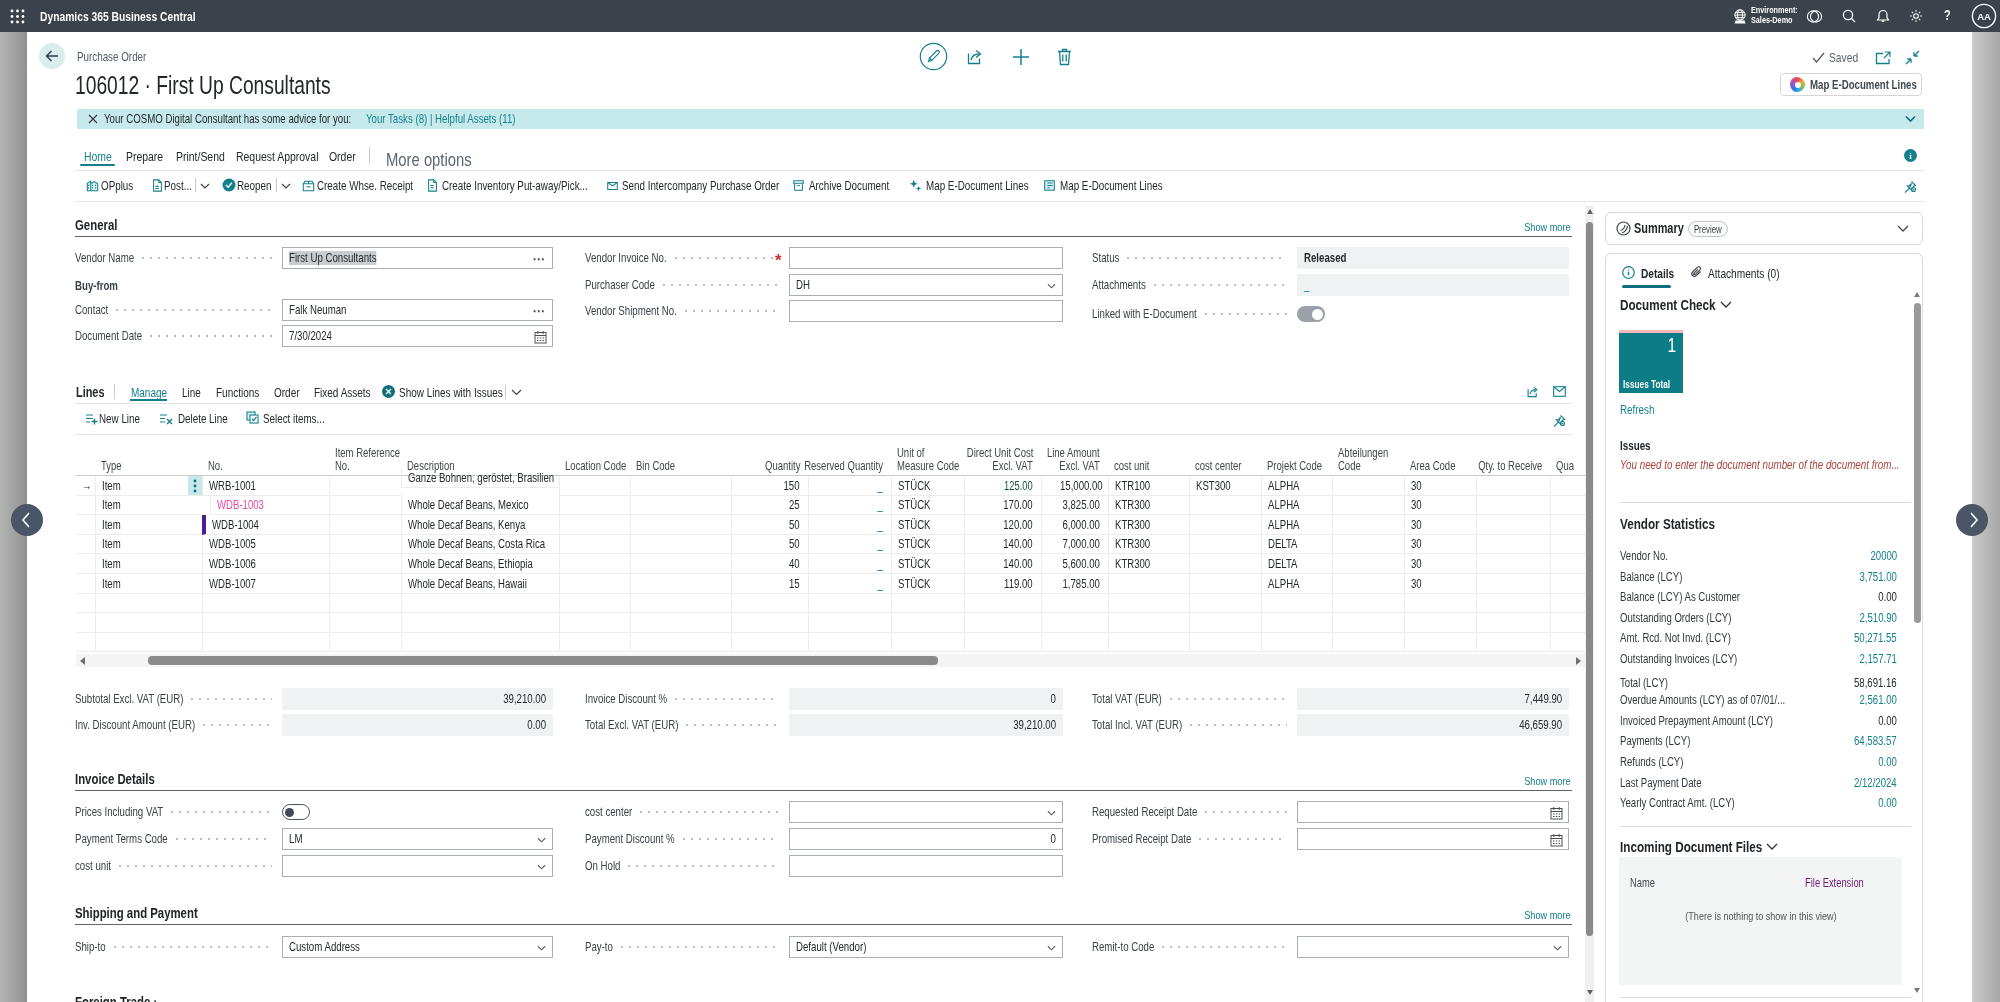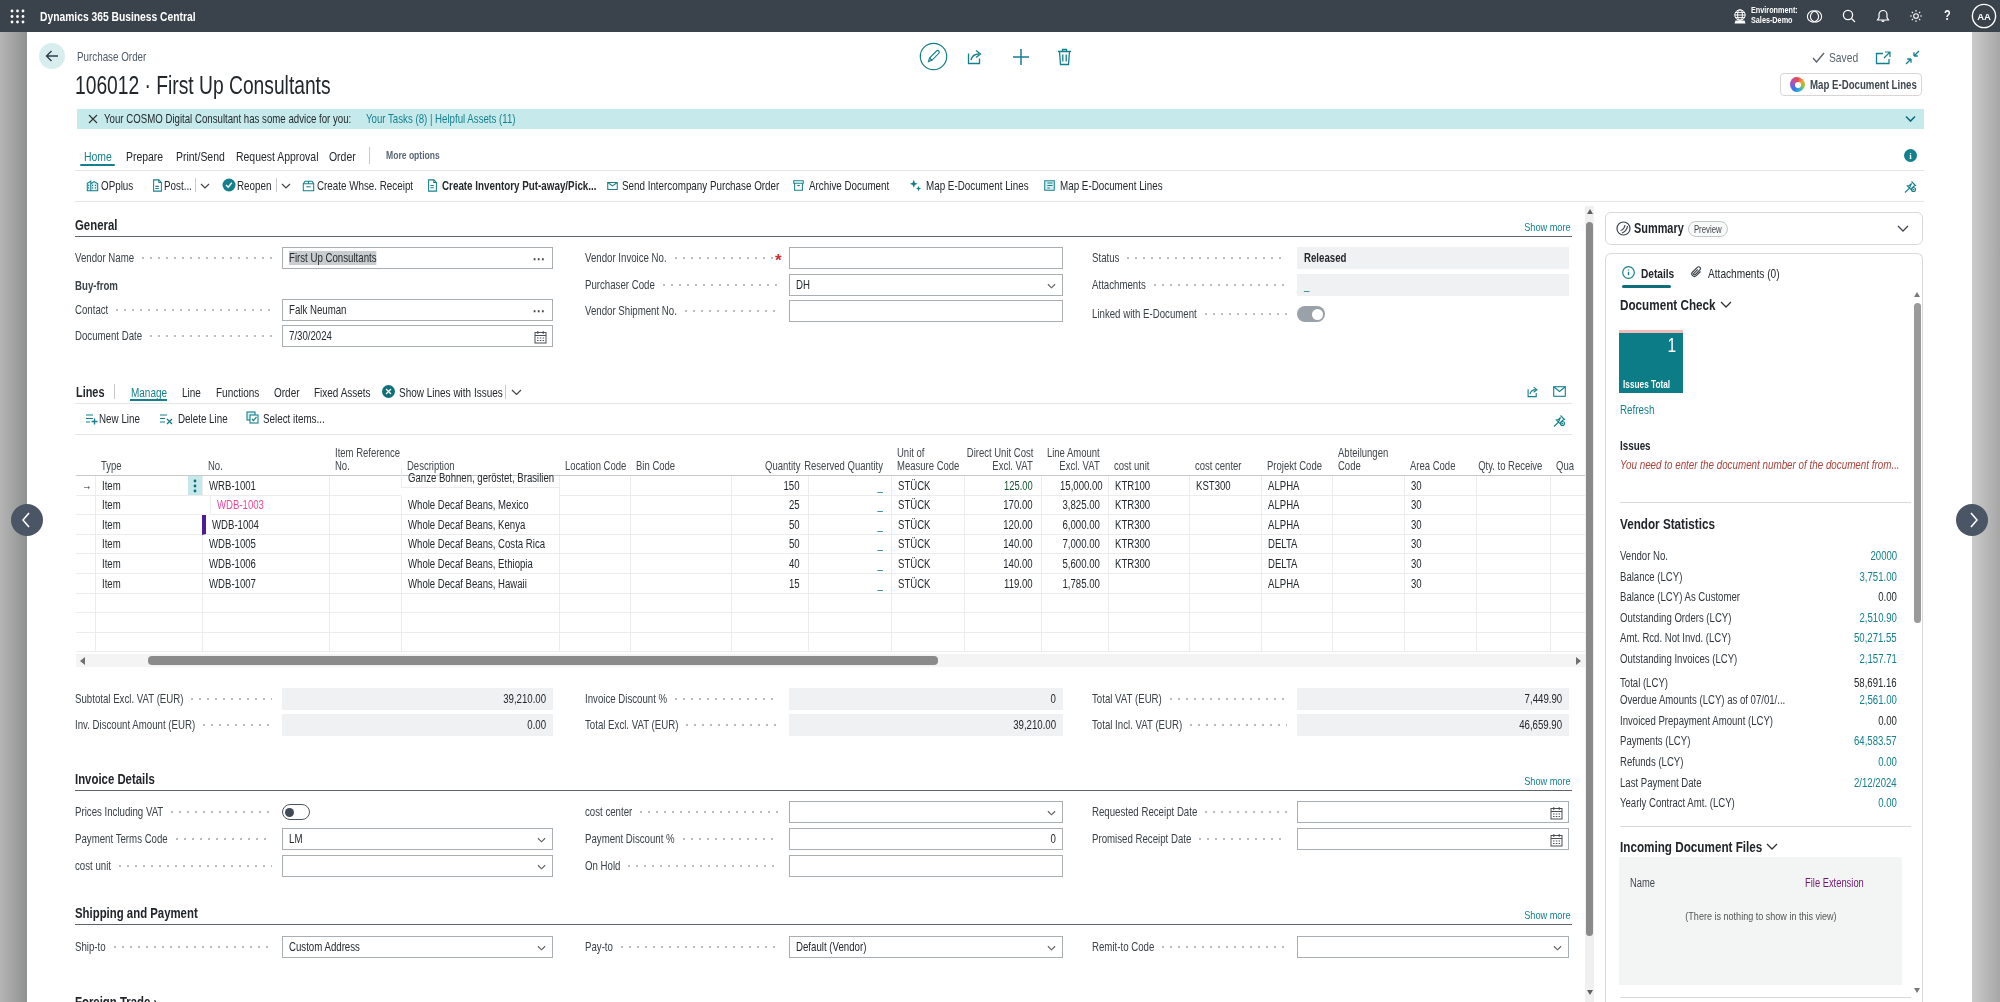--- a/index.html
+++ b/index.html
@@ -107,21 +107,21 @@
 <svg class="a" style="left:1905px;top:115px" width="11" height="8" viewBox="0 0 11 8" fill="none" stroke="#0e6f7c" stroke-width="1.6">
     <path d="M1 1.5l4.5 4.5L10 1.5"></path>
   </svg>
 <div class="a" style="left:84px;top:149px;font-size:13.4px;color:#15808d;font-weight:normal;white-space:nowrap;"><span class="sx">Home</span></div>
 <div class="a" style="left:80px;top:164px;width:35px;height:2.4px;background:#15808d;border-radius:2px"></div>
 <div class="a" style="left:126px;top:149px;font-size:13.4px;color:#24292d;font-weight:normal;white-space:nowrap;"><span class="sx">Prepare</span></div>
 <div class="a" style="left:176px;top:149px;font-size:13.4px;color:#24292d;font-weight:normal;white-space:nowrap;"><span class="sx">Print/Send</span></div>
 <div class="a" style="left:236px;top:149px;font-size:13.4px;color:#24292d;font-weight:normal;white-space:nowrap;"><span class="sx">Request Approval</span></div>
 <div class="a" style="left:329px;top:149px;font-size:13.4px;color:#24292d;font-weight:normal;white-space:nowrap;"><span class="sx">Order</span></div>
 <div class="a" style="left:369px;top:147px;width:1px;height:17px;background:#c9c9c9"></div>
-<div class="a" style="left:386px;top:149px;font-size:11px;color:#5a6773;font-weight:bold;white-space:nowrap;"><span class="sx">More options</span></div>
+<div class="a" style="left:386px;top:149px;font-size:19px;color:#5a6773;font-weight:normal;white-space:nowrap;"><span class="sx">More options</span></div>
 <svg class="a" style="left:1904px;top:149px" width="13" height="13">
     <circle cx="6.5" cy="6.5" r="6.5" fill="#15808d"></circle>
     <text x="6.5" y="10" font-size="9" font-weight="bold" fill="#fff" text-anchor="middle" font-family="Liberation Serif">i</text>
   </svg>
 <div class="a" style="left:75px;top:170px;width:1849px;height:1px;background:#e4e5e6"></div>
 <svg class="a" style="left:86px;top:179px" width="13" height="13" viewBox="0 0 15 15" fill="none" stroke="#15808d" stroke-width="1.2">
     <path d="M1.5 13.5V5l4-2.5V13.5zM5.5 5.5l4-2.5 4 2.5v8h-8" fill="#d9f0f2"></path>
     <path d="M3 6.5v1.5M3 9.5v1.5M7.5 6.5v1.5M7.5 9.5v1.5M11 6.5v1.5M11 9.5v1.5"></path>
   </svg>
 <svg class="a" style="left:151px;top:179px" width="13" height="13" viewBox="0 0 15 15" fill="none" stroke="#15808d" stroke-width="1.2">
@@ -157,21 +157,21 @@
     <path d="M11 8l.9 2.1L14 11l-2.1.9L11 14l-.9-2.1L8 11l2.1-.9z"></path>
   </svg>
 <svg class="a" style="left:1043px;top:179px" width="13" height="13" viewBox="0 0 15 15" fill="none" stroke="#15808d" stroke-width="1.2">
     <path d="M2 2h11v11H2z" fill="#d9f0f2"></path>
     <path d="M5 4.5h6M5 7.5h6M5 10.5h3" stroke-width="1.2"></path>
   </svg>
 <div class="a" style="left:101px;top:179px;font-size:12.6px;color:#24292d;font-weight:normal;white-space:nowrap;"><span class="sx">OPplus</span></div>
 <div class="a" style="left:164px;top:179px;font-size:12.6px;color:#24292d;font-weight:normal;white-space:nowrap;"><span class="sx">Post...</span></div>
 <div class="a" style="left:237px;top:179px;font-size:12.6px;color:#24292d;font-weight:normal;white-space:nowrap;"><span class="sx">Reopen</span></div>
 <div class="a" style="left:317px;top:179px;font-size:12.6px;color:#24292d;font-weight:normal;white-space:nowrap;"><span class="sx">Create Whse. Receipt</span></div>
-<div class="a" style="left:442px;top:179px;font-size:12.6px;color:#24292d;font-weight:bold;white-space:nowrap;"><span class="sx">Create Inventory Put-away/Pick...</span></div>
+<div class="a" style="left:442px;top:179px;font-size:12.6px;color:#24292d;font-weight:normal;white-space:nowrap;"><span class="sx">Create Inventory Put-away/Pick...</span></div>
 <div class="a" style="left:622px;top:179px;font-size:12.6px;color:#24292d;font-weight:normal;white-space:nowrap;"><span class="sx">Send Intercompany Purchase Order</span></div>
 <div class="a" style="left:809px;top:179px;font-size:12.6px;color:#24292d;font-weight:normal;white-space:nowrap;"><span class="sx">Archive Document</span></div>
 <div class="a" style="left:926px;top:179px;font-size:12.6px;color:#24292d;font-weight:normal;white-space:nowrap;"><span class="sx">Map E-Document Lines</span></div>
 <div class="a" style="left:1060px;top:179px;font-size:12.6px;color:#24292d;font-weight:normal;white-space:nowrap;"><span class="sx">Map E-Document Lines</span></div>
 <div class="a" style="left:195px;top:178px;width:1px;height:14px;background:#c9c9c9"></div>
 <div class="a" style="left:276px;top:178px;width:1px;height:14px;background:#c9c9c9"></div>
 <svg class="a" style="left:200px;top:183px" width="10" height="7" viewBox="0 0 10 7" fill="none" stroke="#444" stroke-width="1.2">
     <path d="M1 1l4 4 4-4"></path>
   </svg>
 <svg class="a" style="left:281px;top:183px" width="10" height="7" viewBox="0 0 10 7" fill="none" stroke="#444" stroke-width="1.2">

